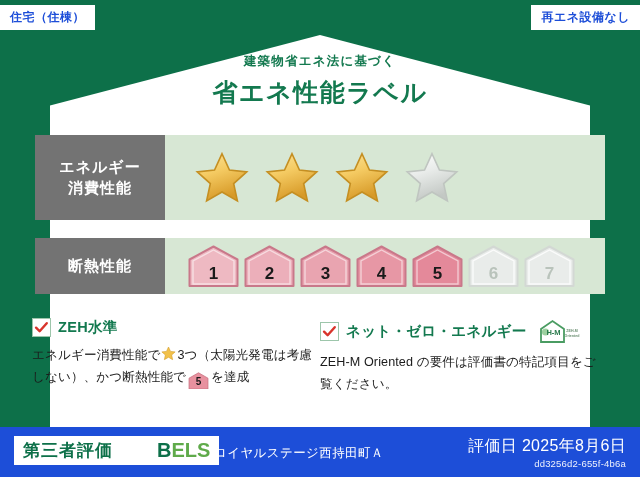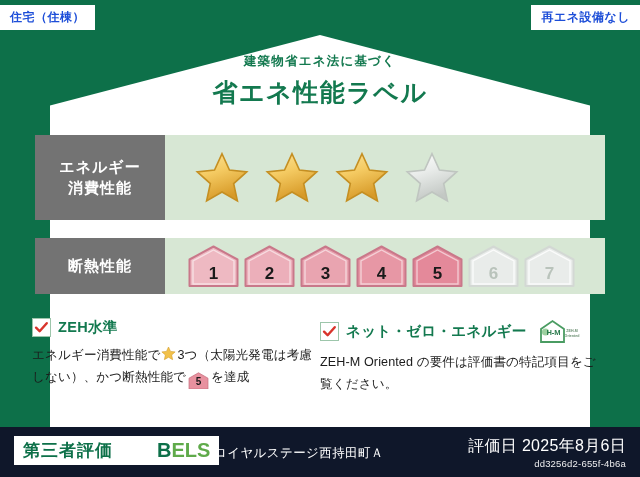--- a/index.html
+++ b/index.html
@@ -122,21 +122,21 @@
   .inline-grade svg{position:absolute;left:0;top:0;width:21px;height:17px;}
   .inline-grade i{
     position:relative;z-index:2;display:block;text-align:center;
     font-style:normal;font-size:10px;font-weight:bold;color:#1a1a1a;
     line-height:20px;
   }
 
   
   .footer{
     position:absolute;left:0;bottom:0;width:640px;height:50px;
-    background:#0f172a;
+    background:#1d4ed8;
   }
   .bels{
     position:absolute;left:14px;top:9px;
     background:#ffffff;padding:4px 9px 5px 9px;
     display:flex;align-items:center;gap:7px;line-height:1;
   }
   .bels-jp{font-size:17px;font-weight:bold;color:#0d7049;letter-spacing:1px;}
   .bels-en{font-size:20px;font-weight:bold;letter-spacing:0px;margin-left:37px;}
   .bels-en .b1{color:#0d7049;}
   .bels-en .b2{color:#5faa4a;}

